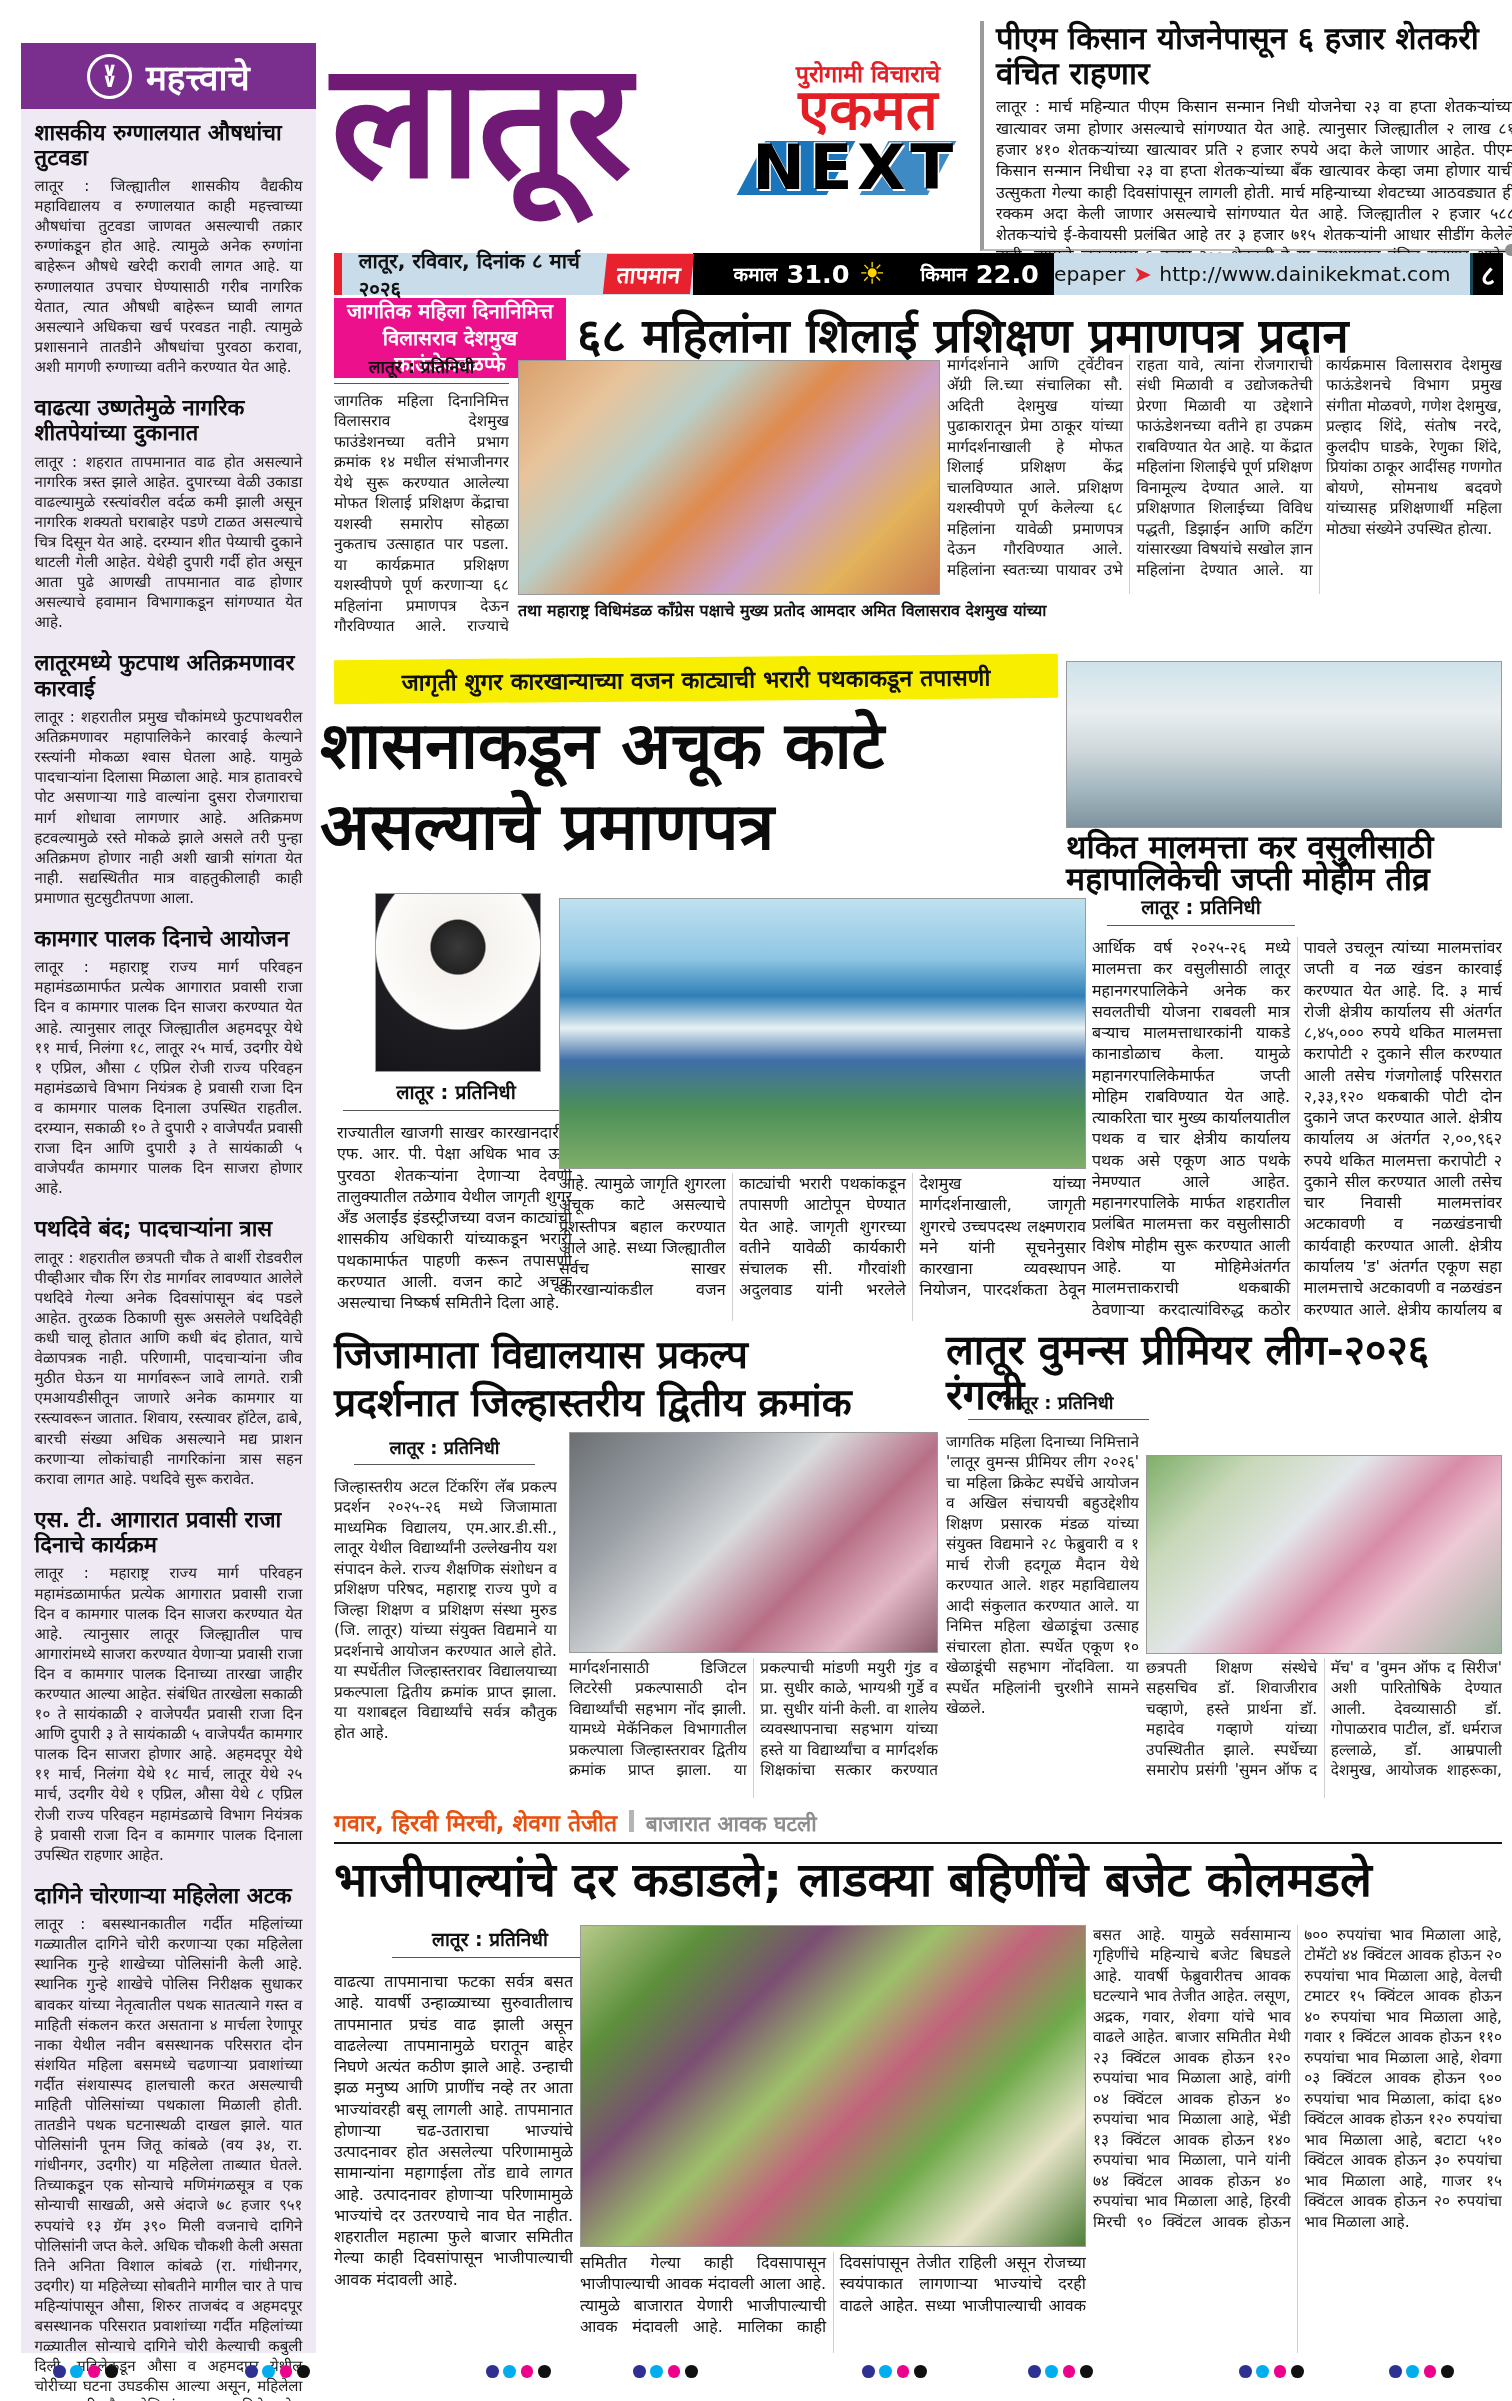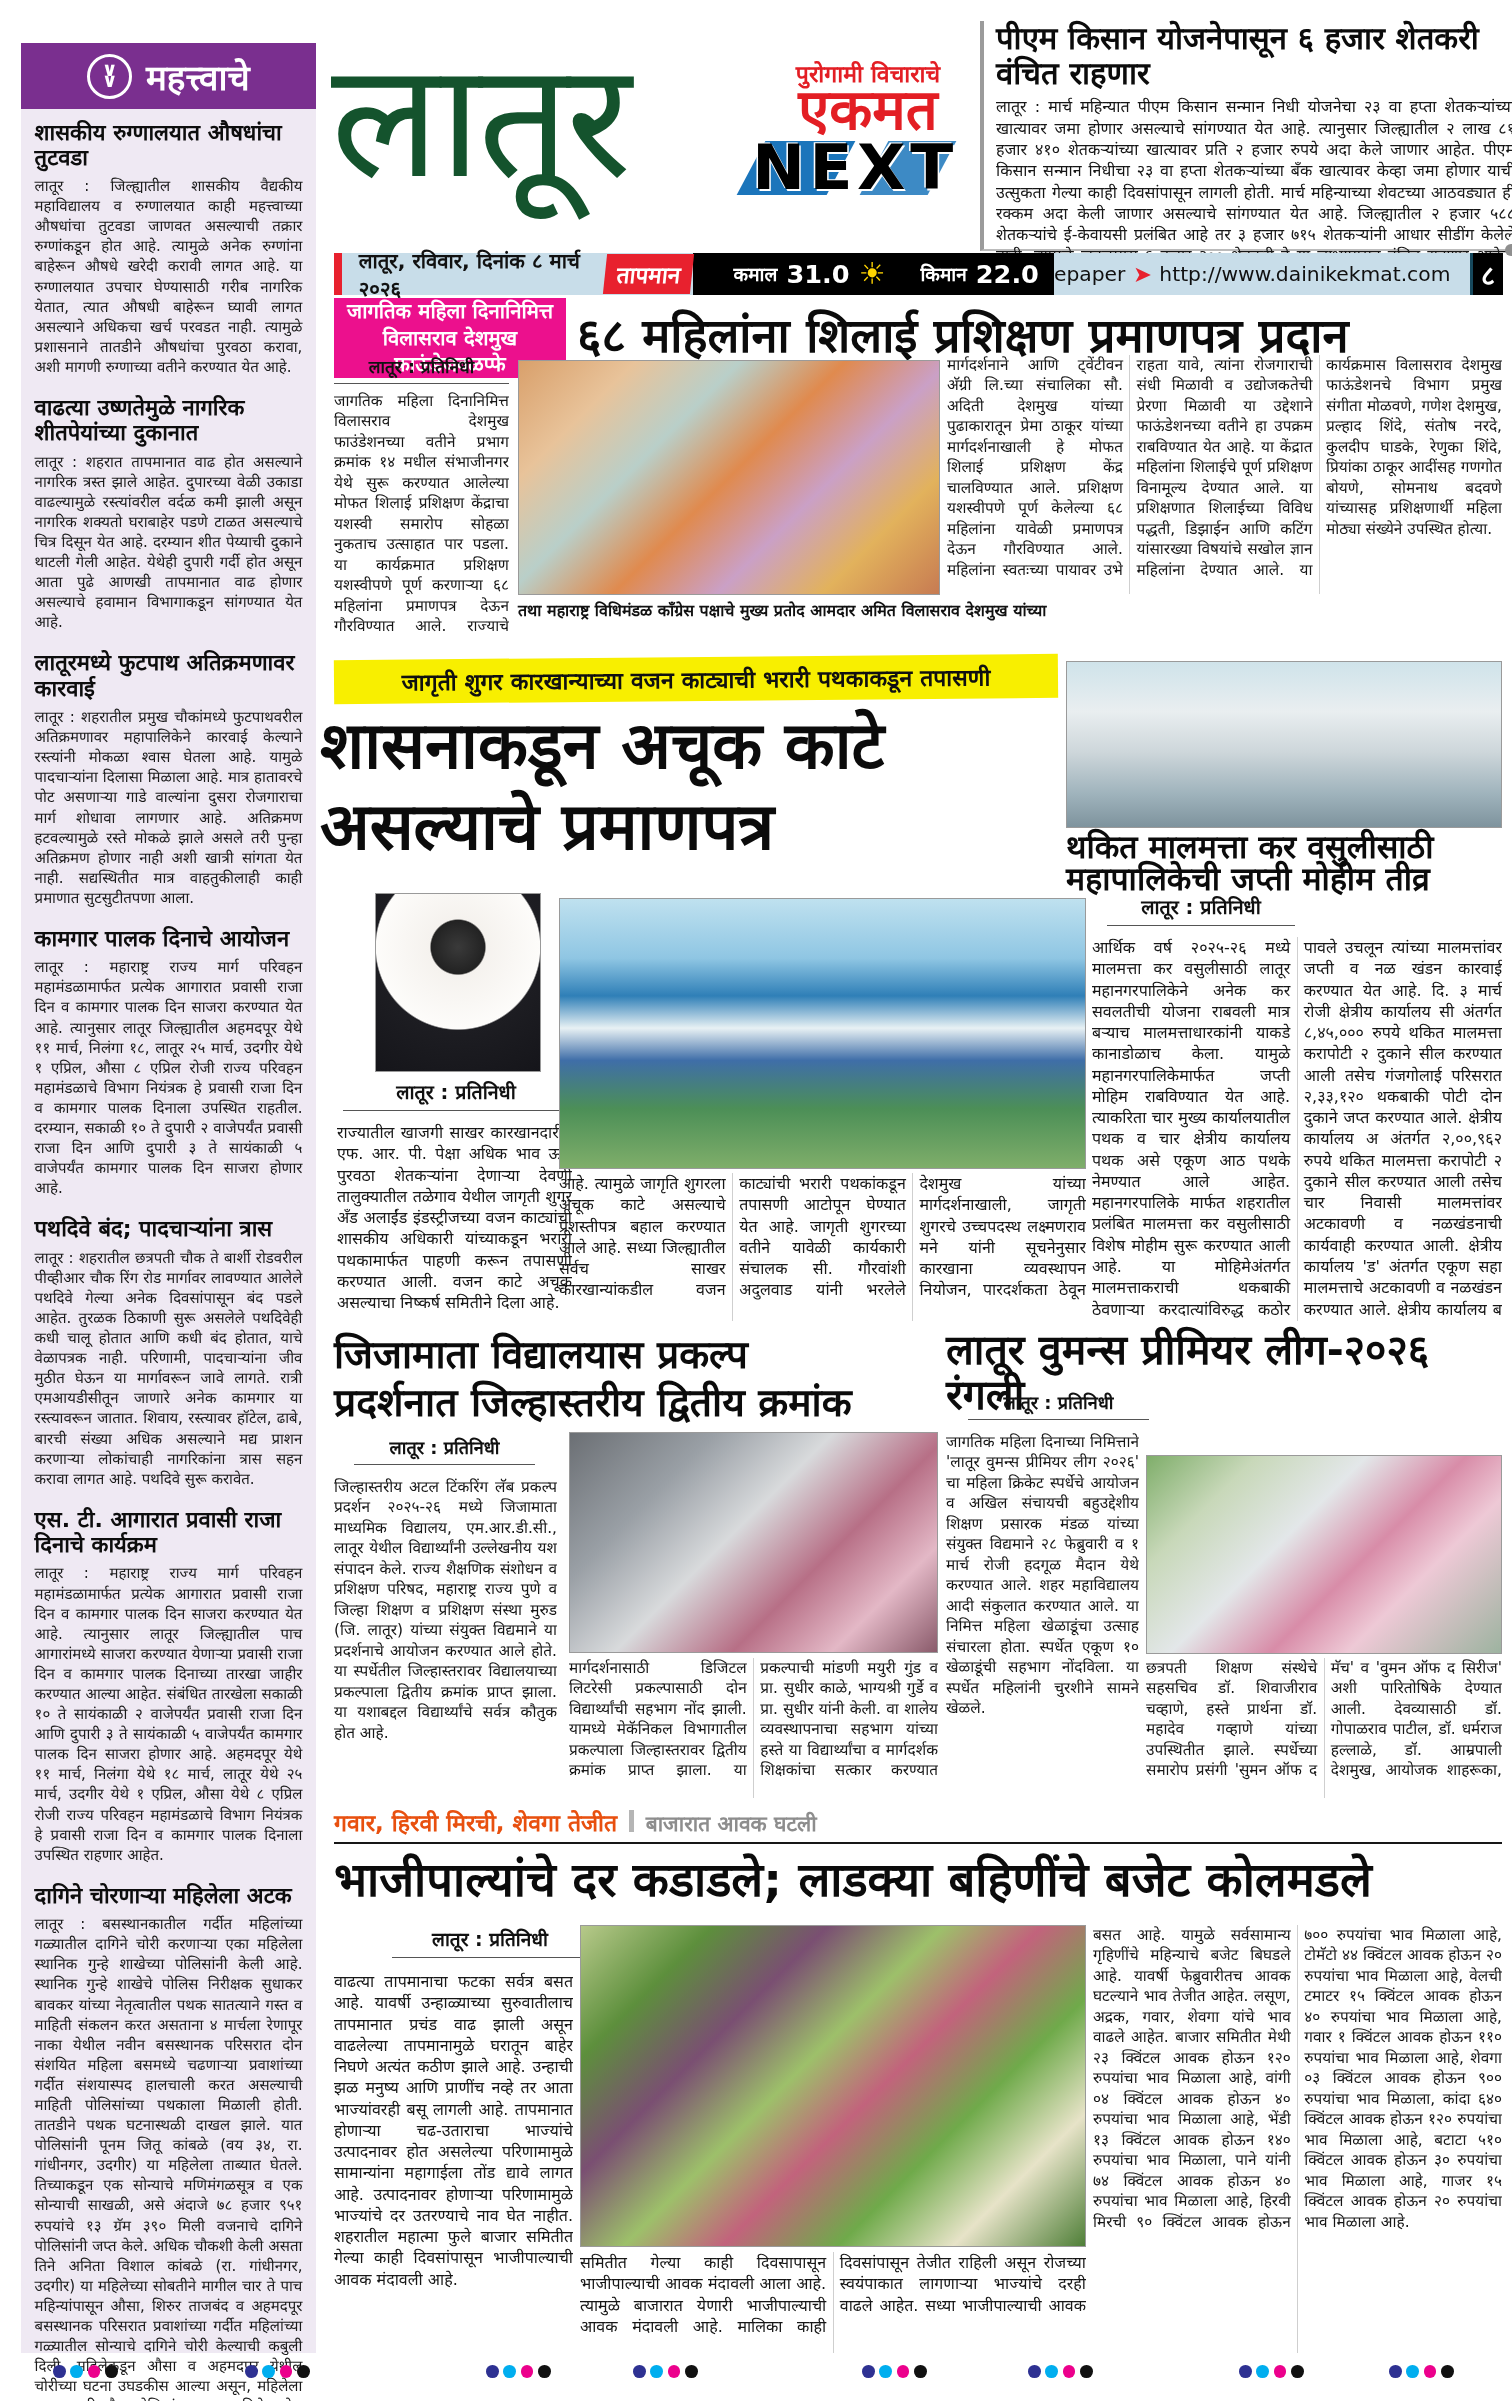--- a/index.html
+++ b/index.html
@@ -17,21 +17,21 @@
   .sidebar{background:var(--sidebar-bg);box-sizing:border-box;}
   .sidebar-header{background:var(--sidebar-purple);color:#fff;height:66px;display:flex;
           align-items:center;justify-content:center;gap:13.6px;font-size:35px;font-weight:800;}
   .chev-icon{width:39px;height:39px;border:3px solid #fff;border-radius:50%;display:flex;
           flex-direction:column;align-items:center;justify-content:center;line-height:.55;
           font-size:19.6px;font-weight:900;color:#fff;}
   .sb-item{padding:10.5px 13.6px 7.5px 13.6px;}
   .sb-title{font-size:22px;font-weight:800;line-height:1.15;margin-bottom:6px;color:#0d0d0d;}
   .sb-body{font-size:15px;line-height:1.34;text-align:justify;color:#1a1a1a;}
   
-  .mast-title{font-weight:400;font-size:160px;line-height:1;letter-spacing:-3px;color:#14532d;}
+  .mast-title{font-weight:700;font-size:160px;line-height:1;letter-spacing:-3px;color:#701a75;}
   .tagline1{color:var(--masthead-red);font-weight:800;font-size:23px;}
   .tagline2{color:var(--masthead-red);font-weight:900;font-size:56px;line-height:.95;}
   .next-logo{background:#fff;display:flex;align-items:center;justify-content:center;}
   .next-stripe{position:absolute;background:var(--next-blue);transform:skewX(-28deg);}
   .next-text{position:relative;font-weight:900;font-size:63px;letter-spacing:4.5px;color:#000;
              text-shadow:1.5px 1.5px 0 #fff,-1.5px -1.5px 0 #fff;}
   
   .datebar{background:var(--datebar-bg);display:flex;align-items:center;border-right:3px solid #16485c;}
   .date-accent{width:9px;height:100%;background:var(--accent-red);}
   .date-text{font-size:20.3px;font-weight:800;padding-left:16.6px;}

